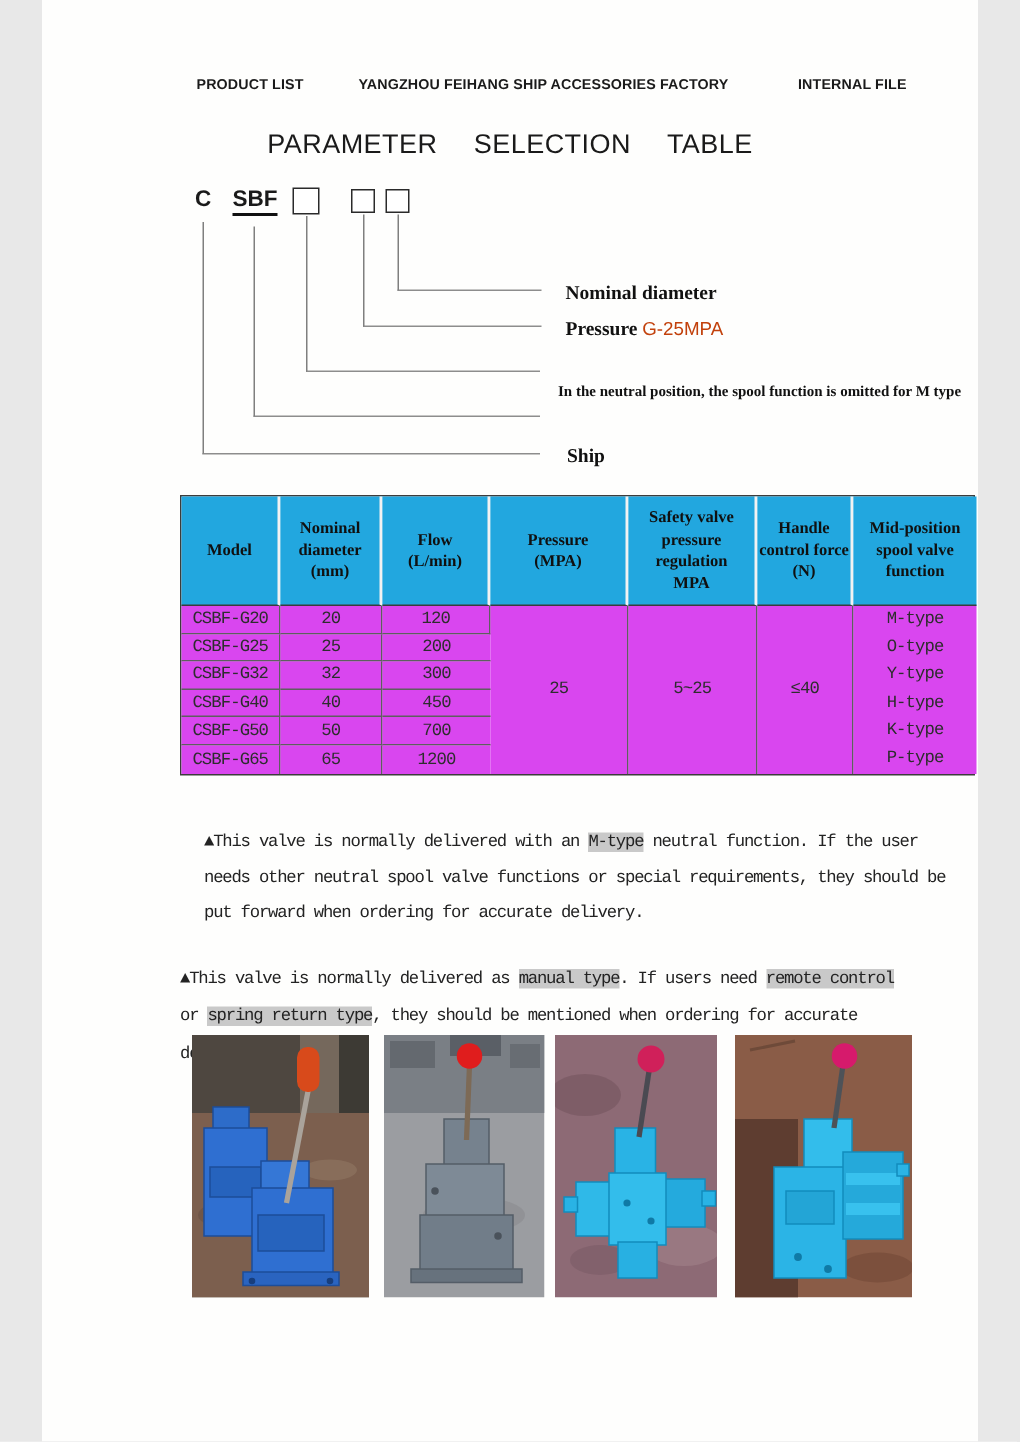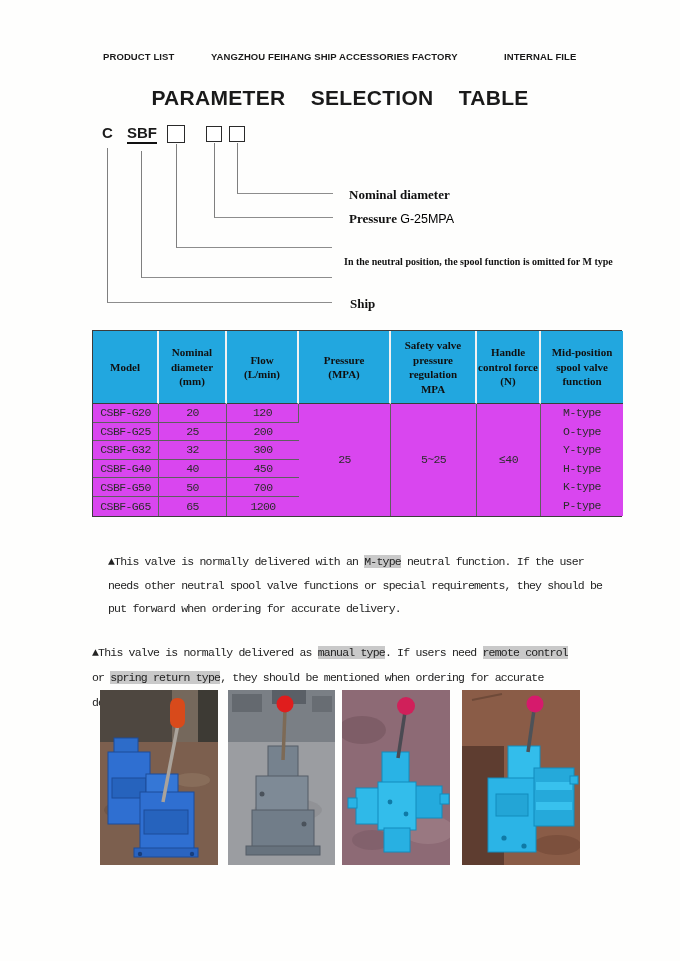--- a/index.html
+++ b/index.html
@@ -1,30 +1,30 @@
 <!DOCTYPE html>
 <html><head>
 <meta charset="utf-8">
 <style>
   * { margin:0; padding:0; box-sizing:border-box; }
   html,body { background:#e8e8e8; }
   .page {
-    position:relative; width:680px; height:961px; margin:0 auto;
+    position:relative; width:624px; height:961px; margin:0 auto;
     background:#fefefd; overflow:hidden;
     font-family:"Liberation Sans", sans-serif; color:#1a1a1a;
   }
   
   .topbar span { position:absolute; top:51px; font-size:9.5px; font-weight:bold; letter-spacing:.1px; white-space:nowrap; }
   .tb-left   { left:103px; }
   .tb-center { left:211px; }
   .tb-right  { left:504px; }
   
   .title {
     position:absolute; top:86px; left:0; width:100%;
-    text-align:center; font-size:21px; font-weight:bold; word-spacing:19px; letter-spacing:.3px;
+    text-align:center; font-size:18px; font-weight:normal; word-spacing:19px; letter-spacing:.3px;
   }
   
   .mc { position:absolute; font-weight:bold; font-size:15px; }
   .mc-prefix { left:102px; top:124px; }
   .mc-series { left:127px; top:124px; border-bottom:2px solid #111; padding-bottom:1px; }
   .code-box { position:absolute; border:1.5px solid #2a2a2a; background:#fff; }
   .box1 { left:167px; top:125px; width:18px; height:18px; }
   .box2 { left:206px; top:126px; width:16px; height:16px; }
   .box3 { left:229px; top:126px; width:16px; height:16px; }
   
@@ -34,21 +34,21 @@
   .conn-neutral  { left:176px; top:144px; width:156px; height:104px; }
   .conn-pressure { left:214px; top:143px; width:119px; height:75px;  }
   .conn-nominal  { left:237px; top:143px; width:96px;  height:51px;  }
   
   .dlabel {
     position:absolute; font-family:"Liberation Serif", serif; font-weight:bold;
     font-size:13px; white-space:nowrap; color:#111;
   }
   .dl-nominal  { left:349px; top:187px; }
   .dl-pressure { left:349px; top:211px; }
-  .dl-pressure .suffix { font-family:"Liberation Sans", sans-serif; font-weight:normal; font-size:12.5px; color:#000000; }
+  .dl-pressure .suffix { font-family:"Liberation Sans", sans-serif; font-weight:normal; font-size:12.5px; color:#c2410c; }
   .dl-neutral  { left:344px; top:256px; font-size:10px; }
   .dl-manual   { left:344px; top:271px; font-size:13.5px; }
   .dl-ship     { left:350px; top:296px; }
   
   .tablewrap { position:absolute; left:92px; top:330px; width:530px; border:1px solid #3c3c3c; }
   table { border-spacing:0; width:100%; table-layout:fixed; }
   col.c0{width:66px} col.c1{width:68px} col.c2{width:72px} col.c3{width:92px}
   col.c4{width:86px} col.c5{width:64px} col.c6{width:82px}
   th {
     background:#22a7df; height:73px; vertical-align:middle; text-align:center;

